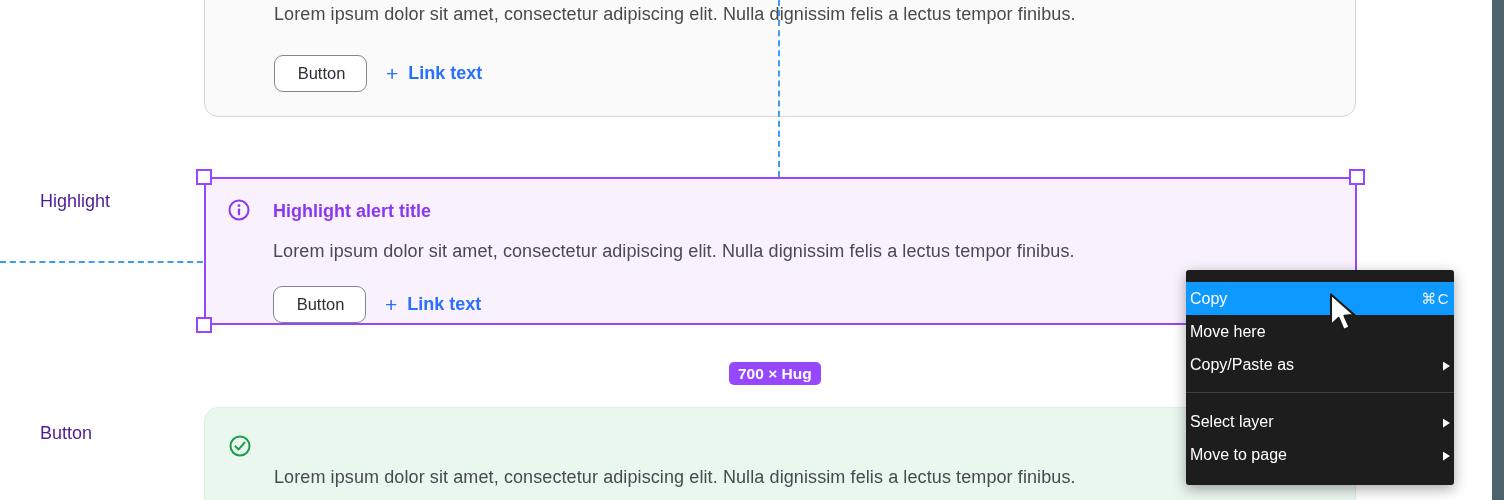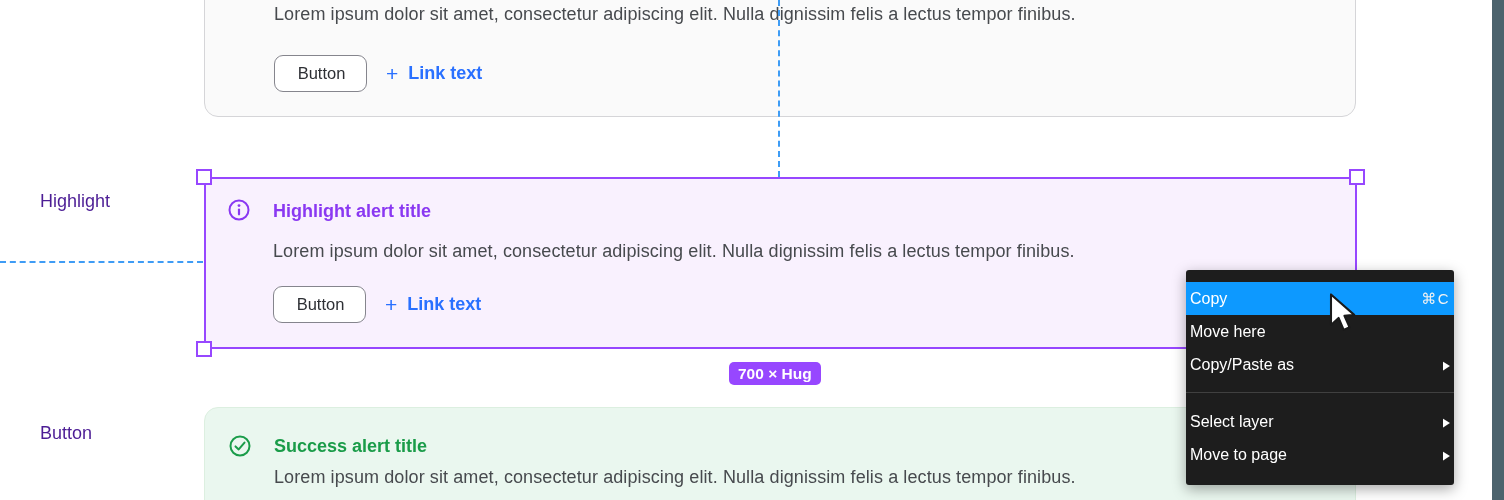--- a/index.html
+++ b/index.html
@@ -17,21 +17,21 @@
   .btn{
     position:absolute;width:93px;height:37px;background:#fff;border:1.5px solid #85858d;
     border-radius:9px;display:flex;align-items:center;justify-content:center;
     font-size:16.5px;font-weight:500;color:#2e3035;cursor:default;padding-left:8px;
   }
   .link-row{position:absolute;display:flex;align-items:center;gap:10px;color:#2970ff;}
   .link-plus{font-size:21px;font-weight:500;line-height:1;}
   .link-label{font-size:18px;font-weight:700;}
   .alert-icon{position:absolute;width:22px;height:22px;}
   
-  .sel-wrap{position:absolute;left:204px;top:177px;width:1153px;height:172px;}
+  .sel-wrap{position:absolute;left:204px;top:177px;width:1153px;height:148px;}
   .sel-outline{position:absolute;inset:0;border:2px solid #9747ff;box-sizing:border-box;pointer-events:none;}
   .handle{position:absolute;width:12px;height:12px;background:#fff;border:2px solid #9747ff;box-sizing:content-box;}
   .h-tl{left:-8px;top:-8px}.h-tr{right:-8px;top:-8px}.h-bl{left:-8px;bottom:-8px}.h-br{right:-8px;bottom:-8px}
   .size-badge{
     position:absolute;left:729px;top:362px;height:23px;line-height:23px;padding:0 9px;
     background:#9747ff;color:#fff;font-size:15.5px;font-weight:700;border-radius:5px;white-space:nowrap;
   }
   
   .v-guide{position:absolute;left:778px;top:0;height:177px;width:0;border-left:2px dashed #3e9cf5;}
   .h-guide{position:absolute;left:0;top:261px;width:203px;height:0;border-top:2px dashed #3e9cf5;}
@@ -96,21 +96,20 @@
     <div class="handle h-br"></div>
   </div>
 
   <div class="size-badge">700 × Hug</div>
 
   <div class="card card-success">
     <svg class="alert-icon" style="left:24px;top:27px" viewBox="0 0 22 22">
       <circle cx="11" cy="11" r="9.5" fill="none" stroke="#1a9c49" stroke-width="2"></circle>
       <polyline points="6.5,11.4 9.7,14.4 15.5,7.6" fill="none" stroke="#1a9c49" stroke-width="2" stroke-linecap="round" stroke-linejoin="round"></polyline>
     </svg>
-    <div class="alert-title" style="left:69px;top:28px;color:#1a9c49">Success alert title</div>
     <div class="alert-body" style="left:69px;top:59px">Lorem ipsum dolor sit amet, consectetur adipiscing elit. Nulla dignissim felis a lectus tempor finibus.</div>
   </div>
 
   <div class="menu">
     <div class="menu-row selected">
       <span>Copy</span>
       <span class="menu-shortcut">⌘C</span>
     </div>
     <div class="menu-row">
       <span>Move here</span>

